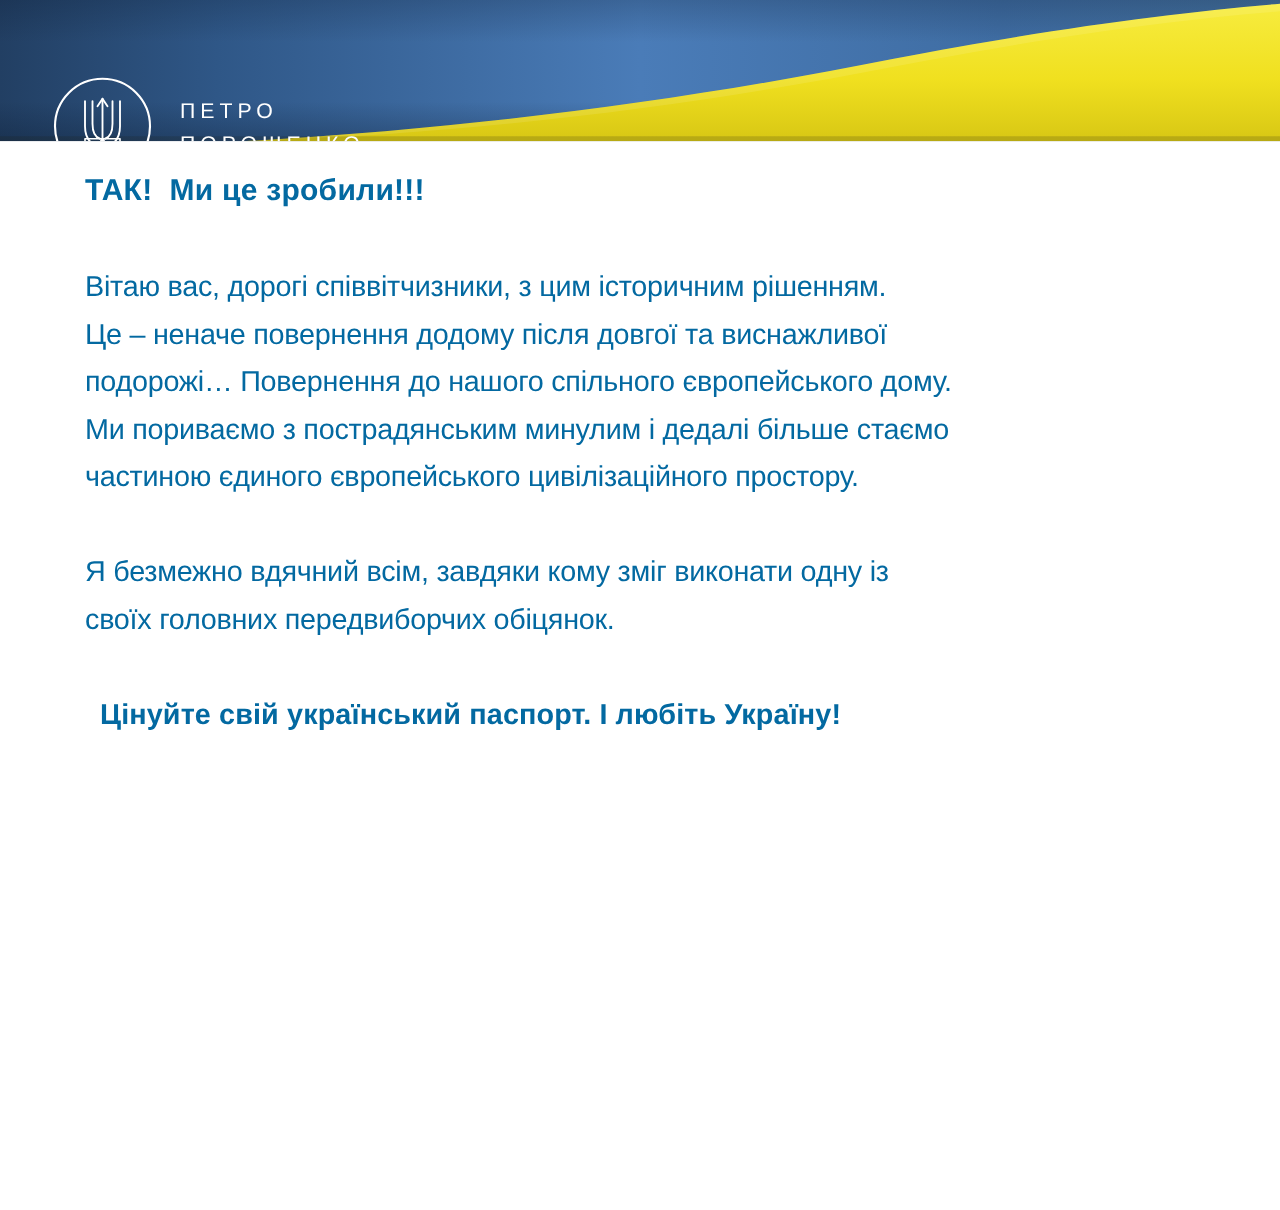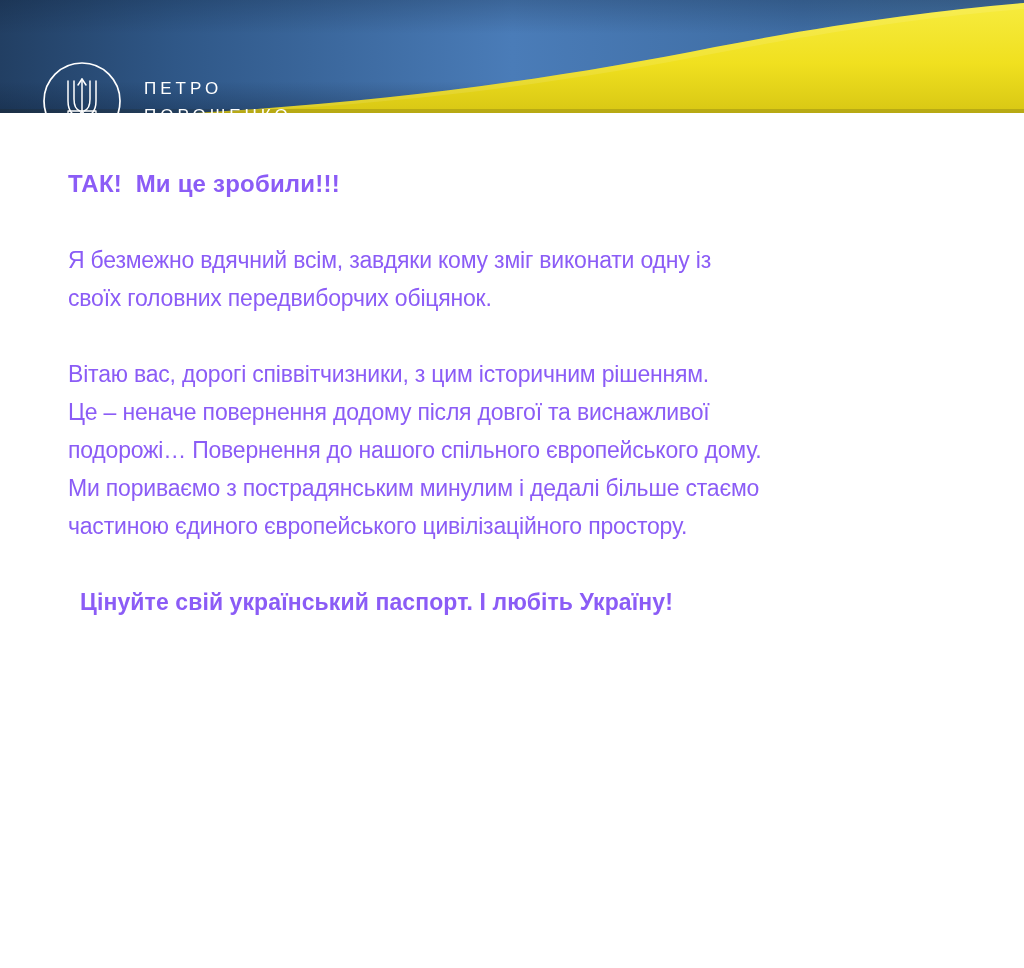--- a/index.html
+++ b/index.html
@@ -48,22 +48,22 @@
     font-size: 17px;
     line-height: 27px;
     letter-spacing: 4px;
     font-weight: 400;
     white-space: pre-wrap;
     margin-top: 2px;
   }
 
   
   .post {
-    padding: 52px 60px 0 68px;
-    color: #8b5cf6;
+    padding: 21px 60px 0 68px;
+    color: #0369a1;
   }
   .post-title {
     font-size: 24px;
     line-height: 38px;
     font-weight: bold;
     margin: 0 0 38px 0;
     white-space: pre-wrap;
     letter-spacing: 0.2px;
   }
   .post p.body-par {
@@ -130,21 +130,21 @@
       <path d="M54,64 L44,54" stroke-width="1.2"></path>
       <path d="M40,50 C35,56 35,64 40,72 C45,64 45,56 40,50 Z" stroke-width="1.3"></path>
     </svg>
     <div class="brand-name">ПЕТРО
 ПОРОШЕНКО</div>
   </div>
 </header>
 
 <main class="post">
   <h1 class="post-title">ТАК!  Ми це зробили!!!</h1>
-  <p class="body-par">Я безмежно вдячний всім, завдяки кому зміг виконати одну із
-своїх головних передвиборчих обіцянок.</p>
   <p class="body-par">Вітаю вас, дорогі співвітчизники, з цим історичним рішенням.
 Це – неначе повернення додому після довгої та виснажливої
 подорожі… Повернення до нашого спільного європейського дому.
 Ми пориваємо з пострадянським минулим і дедалі більше стаємо
 частиною єдиного європейського цивілізаційного простору.</p>
+  <p class="body-par">Я безмежно вдячний всім, завдяки кому зміг виконати одну із
+своїх головних передвиборчих обіцянок.</p>
   <p class="closing-par">Цінуйте свій український паспорт. І любіть Україну!</p>
 </main>
 
 </body></html>

